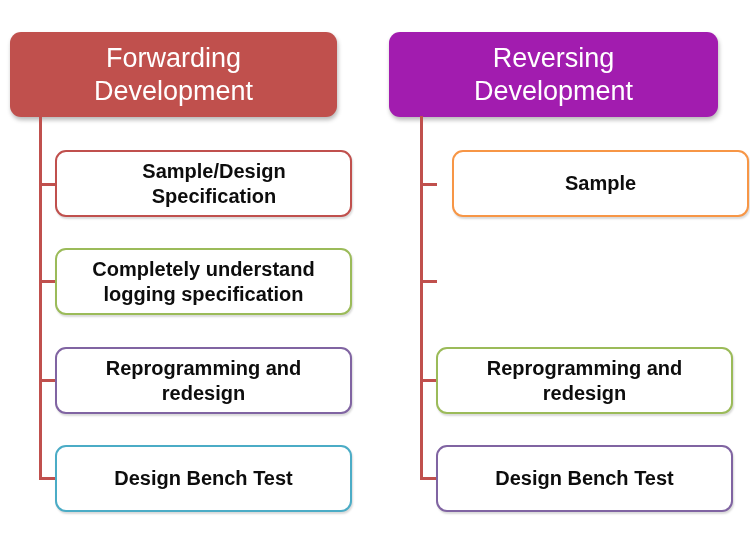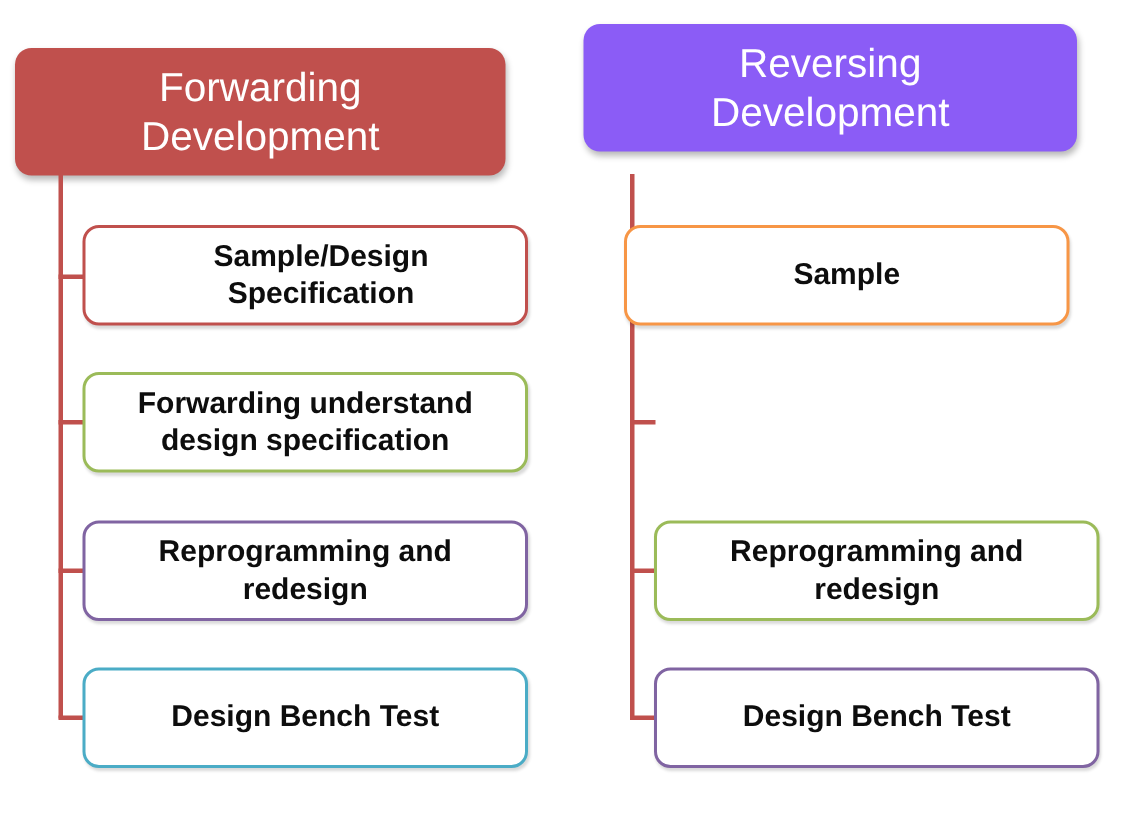--- a/index.html
+++ b/index.html
@@ -58,42 +58,42 @@
   <div class="conn h" style="left: 39px; top: 183px; background-color: rgb(192, 80, 77);"></div>
   <div class="conn h" style="left: 39px; top: 280px; background-color: rgb(192, 80, 77);"></div>
   <div class="conn h" style="left: 39px; top: 379px; background-color: rgb(192, 80, 77);"></div>
   <div class="conn h" style="left: 39px; top: 477px; background-color: rgb(192, 80, 77);"></div>
 
   <div class="node child-node" style="left: 55px; top: 150px; width: 297px; height: 67px; border-color: rgb(192, 80, 77); justify-content: flex-end;">
     <span class="txt">Sample/Design Specification</span>
   </div>
 
   <div class="node child-node" style="left: 55px; top: 248px; width: 297px; height: 67px; border-color: rgb(155, 187, 89);">
-    <span class="txt">Forwarding understand design specification</span>
+    <span class="txt">Completely understand logging specification</span>
   </div>
 
   <div class="node child-node" style="left: 55px; top: 347px; width: 297px; height: 67px; border-color: rgb(128, 100, 162);">
     <span class="txt">Reprogramming and redesign</span>
   </div>
 
   <div class="node child-node" style="left: 55px; top: 445px; width: 297px; height: 67px; border-color: rgb(75, 172, 198);">
     <span class="txt">Design Bench Test</span>
   </div>
 
-  <div class="node header-node" style="left: 389px; top: 16px; width: 329px; height: 85px; background-color: #8b5cf6;">
+  <div class="node header-node" style="left: 389px; top: 32px; width: 329px; height: 85px; background-color: #a21caf;">
     <span class="txt">Reversing Development</span>
   </div>
 
   <div class="conn v" style="left: 420px; background-color: rgb(192, 80, 77);"></div>
   <div class="conn h" style="left: 420px; top: 183px; background-color: rgb(192, 80, 77);"></div>
   <div class="conn h" style="left: 420px; top: 280px; background-color: rgb(192, 80, 77);"></div>
   <div class="conn h" style="left: 420px; top: 379px; background-color: rgb(192, 80, 77);"></div>
   <div class="conn h" style="left: 420px; top: 477px; background-color: rgb(192, 80, 77);"></div>
 
-  <div class="node child-node" style="left: 416px; top: 150px; width: 297px; height: 67px; border-color: rgb(247, 150, 70);">
+  <div class="node child-node" style="left: 452px; top: 150px; width: 297px; height: 67px; border-color: rgb(247, 150, 70);">
     <span class="txt">Sample</span>
   </div>
 
 
   <div class="node child-node" style="left: 436px; top: 347px; width: 297px; height: 67px; border-color: rgb(155, 187, 89);">
     <span class="txt">Reprogramming and redesign</span>
   </div>
 
   <div class="node child-node" style="left: 436px; top: 445px; width: 297px; height: 67px; border-color: rgb(128, 100, 162);">
     <span class="txt">Design Bench Test</span>

